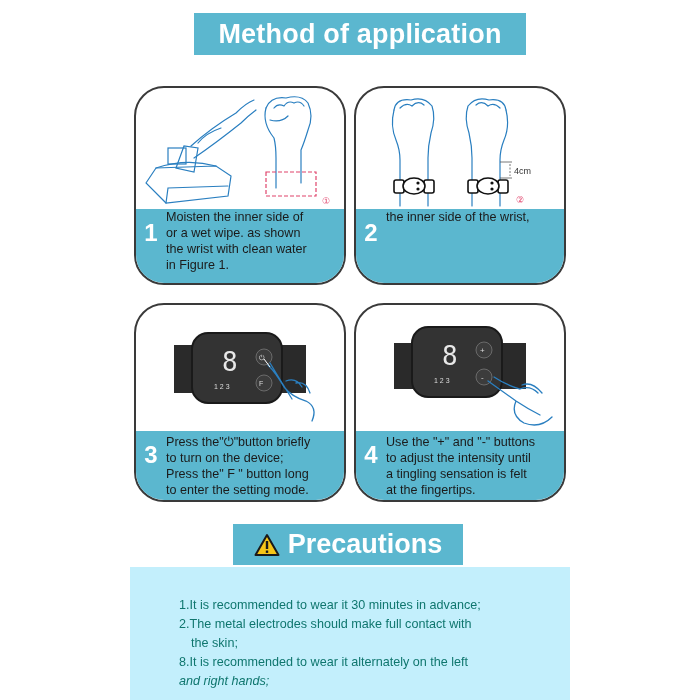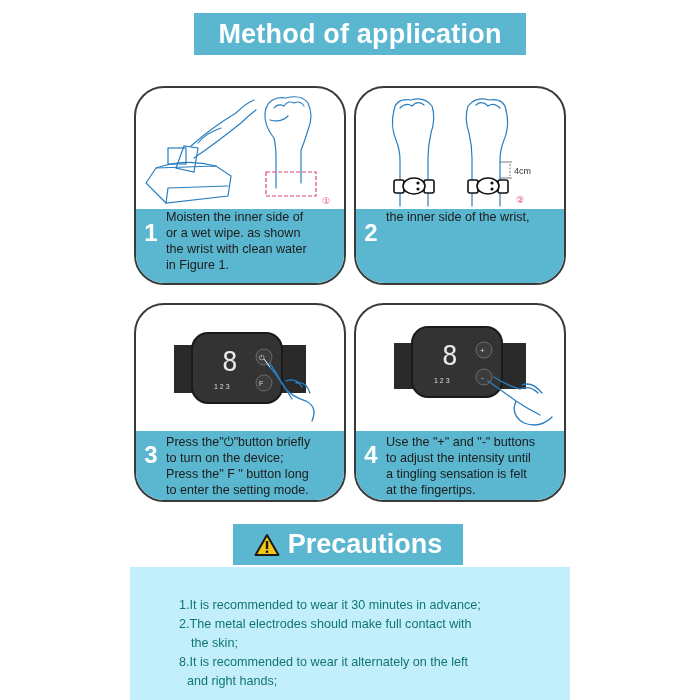--- a/index.html
+++ b/index.html
@@ -42,21 +42,21 @@
   }
   .prec-banner {
     position: absolute; left: 233px; top: 512px; width: 230px; height: 41px;
     background: #5bb7cf; color: #fff; font-weight: bold; font-size: 27px;
     display: flex; align-items: center; justify-content: center; gap: 8px; margin-top: 12px;
   }
   .warn-icon { width: 26px; height: 24px; display: inline-block; }
   .prec-list { position: absolute; left: 179px; top: 596px; width: 380px; font-size: 12.6px; line-height: 19px; color: #0f766e; }
   .prec-list .item { white-space: nowrap; }
   .prec-list .indent { padding-left: 12px; }
-  .prec-list .flush { margin-left: 8px; }
+  .prec-list .flush { margin-left: 0; font-style: italic; }
 </style>
 </head>
 <body>
 
 <div class="title-banner">Method of application</div>
 
 <div class="card c1" id="card1">
   <div class="illus">
     <svg width="212" height="121" viewBox="0 0 212 121">
       <g fill="none" stroke="#2a7fc0" stroke-width="1.2" stroke-linecap="round">

